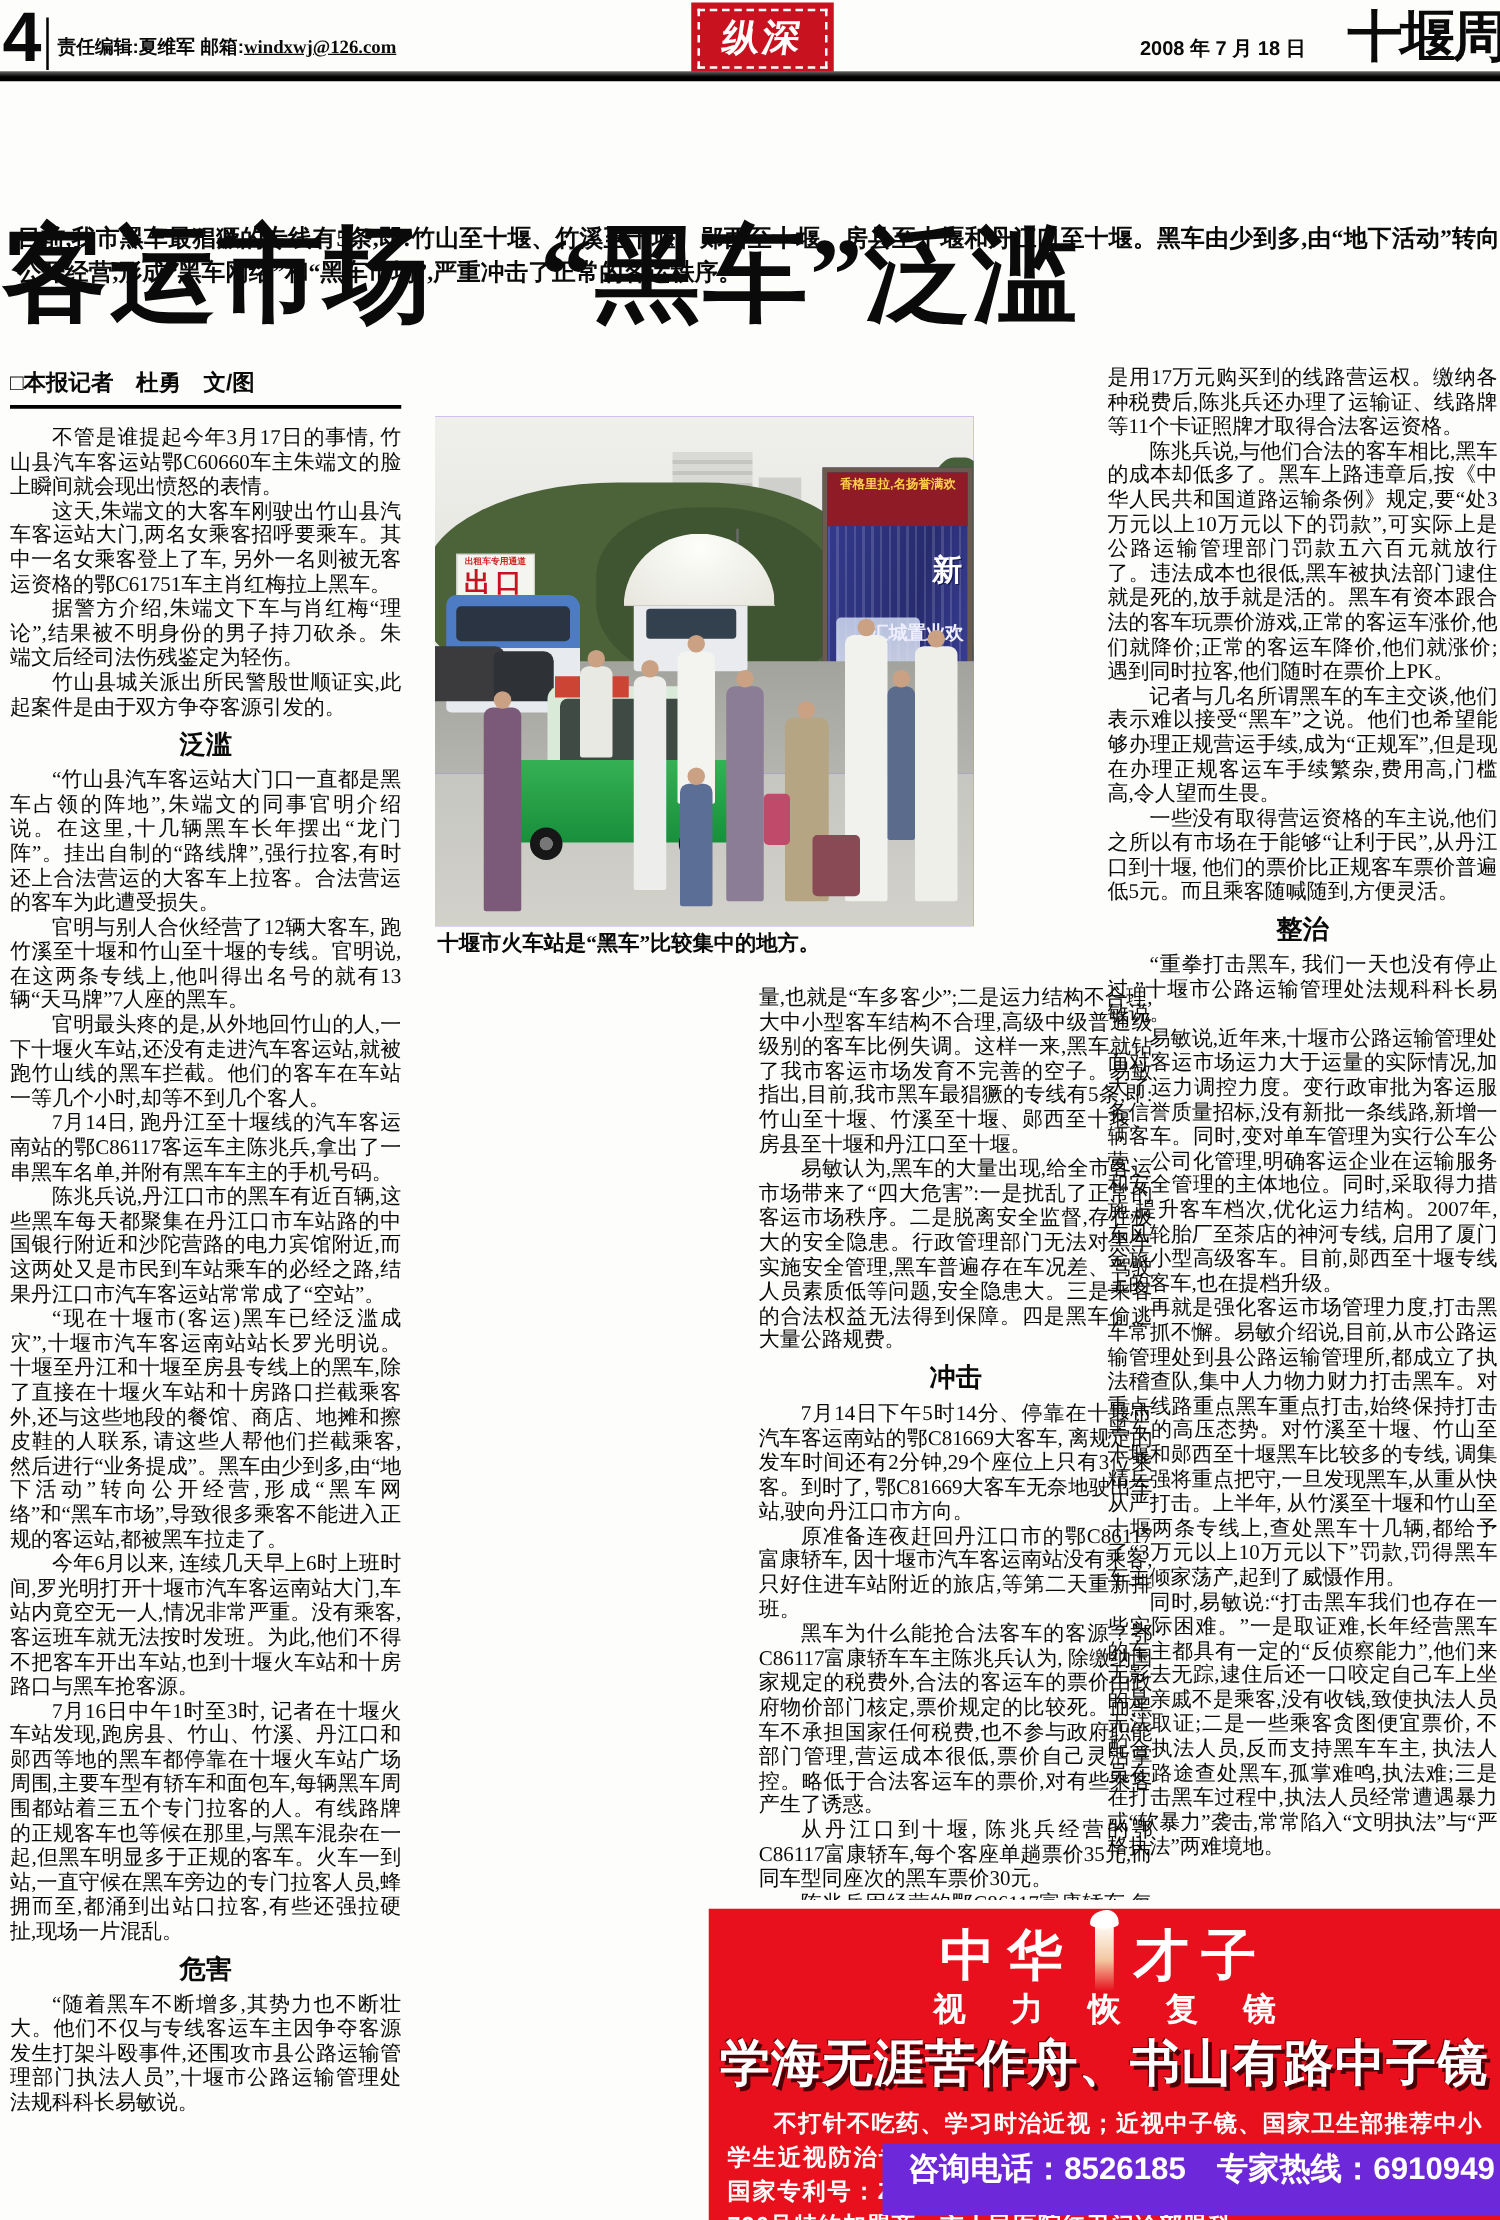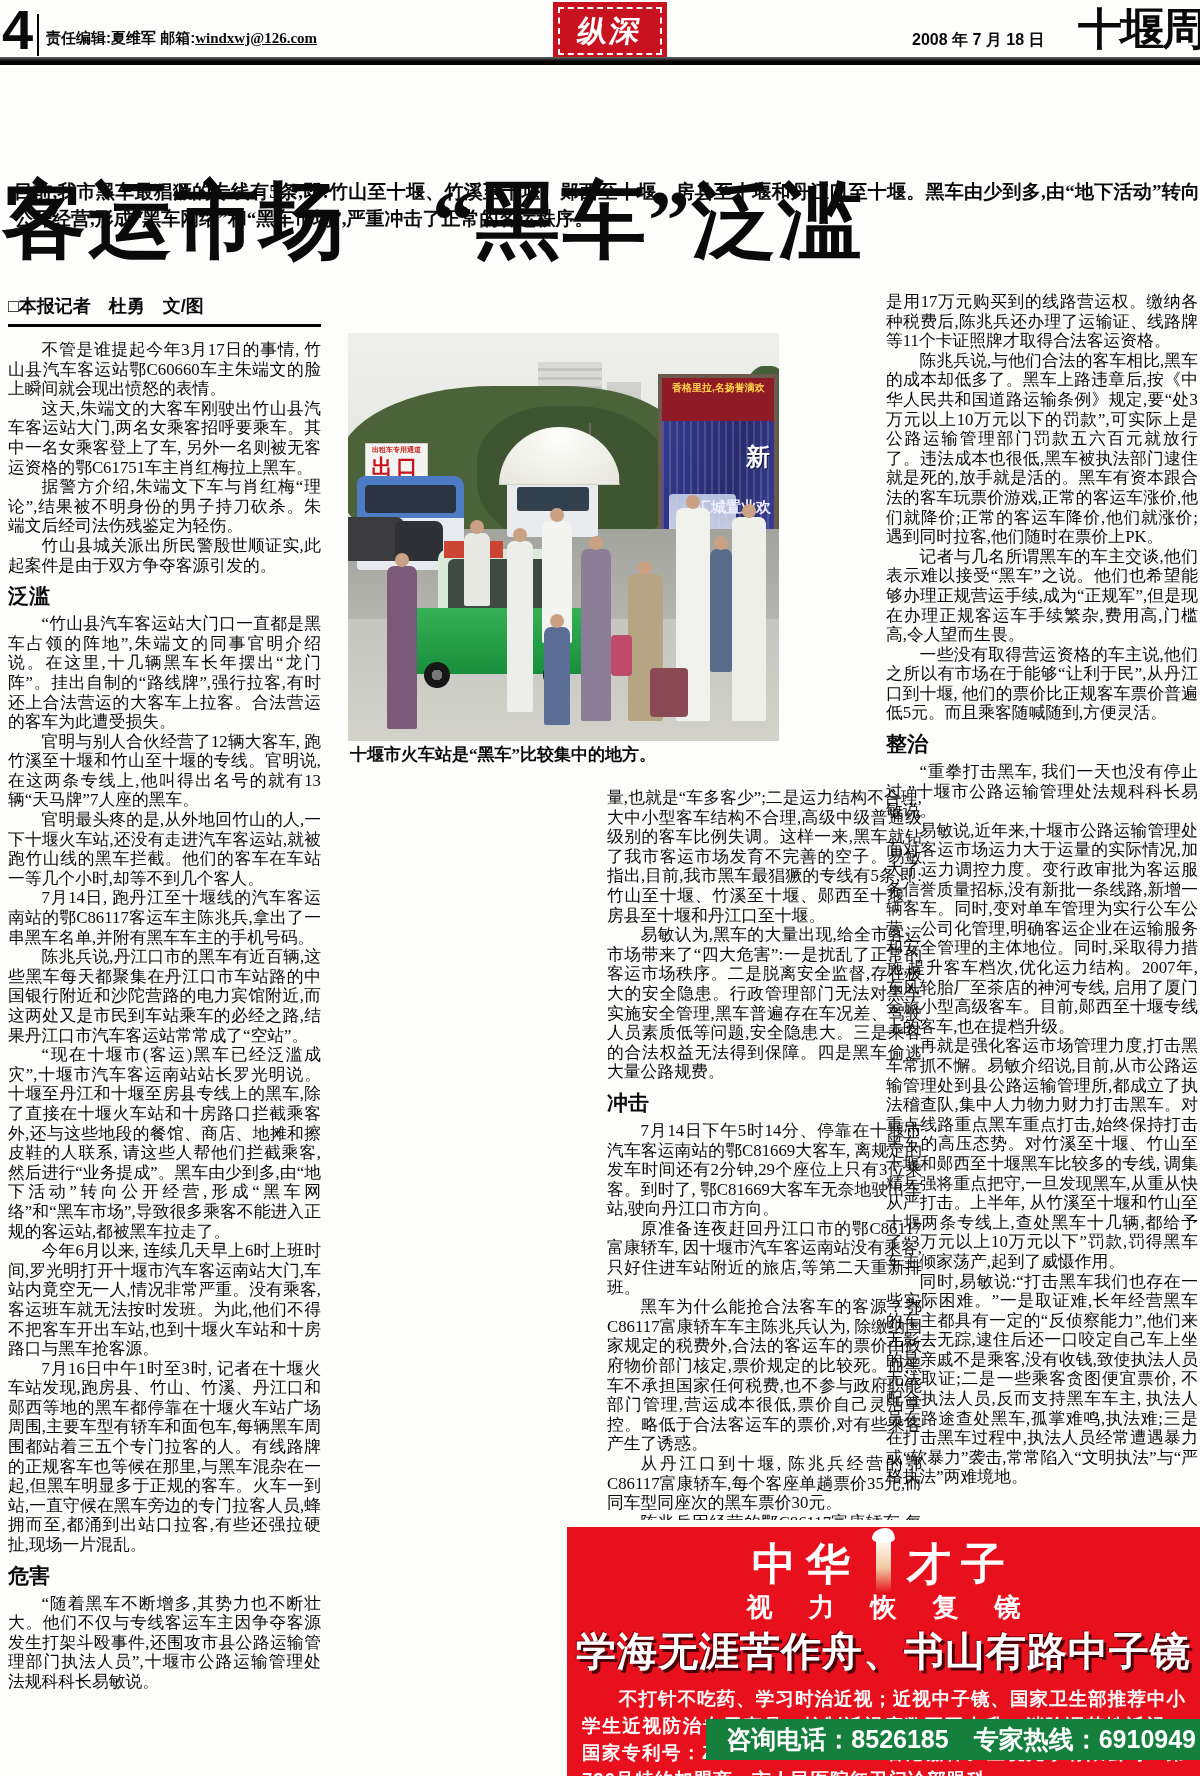--- a/index.html
+++ b/index.html
@@ -24,21 +24,21 @@
             letter-spacing:2px;white-space:nowrap;}
   
   .byline{position:absolute;left:8px;top:297px;width:313px;font:bold 18px/1 "Liberation Sans",sans-serif;
           border-bottom:3px solid #000;padding-bottom:9px;}
   .col{position:absolute;font:16.8px/19.6px "Liberation Serif",serif;text-align:justify;overflow:hidden;}
   #col1{left:8px;top:340px;width:313px;height:1436px;}
   #col2{left:565px;top:788px;width:315px;height:732px;margin-left:42px;}
   #col3{left:886px;top:292px;width:312px;height:1228px;}
   .para{text-indent:2em;}
   .para.noind{text-indent:0;}
-  .sec-head{font:bold 21px/1 "Liberation Sans",sans-serif;margin:10px 0 8px;text-indent:0;}
+  .sec-head{font:bold 21px/1 "Liberation Sans",sans-serif;text-align:center;margin:10px 0 8px;text-indent:0;}
   
   #photo{position:absolute;left:348px;top:333px;width:431px;height:408px;overflow:hidden;background:#8b5cf6;text-decoration:underline;}
   .ph{position:absolute;}
   .ph-sky{left:0;top:0;width:100%;height:45%;background:linear-gradient(#efefec,#e2e2dc);}
   .ph-bldg1{left:44%;top:7%;width:15%;height:28%;background:repeating-linear-gradient(#d9d9d5 0 6px,#c4c4c0 6px 9px);}
   .ph-bldg2{left:60%;top:12%;width:8%;height:20%;background:#cfcfcb;}
   .ph-trees{left:-2%;top:13%;width:80%;height:42%;background:#4c6239;border-radius:45% 35% 30% 40%;}
   .ph-trees2{left:30%;top:18%;width:45%;height:34%;background:#3f5531;border-radius:40% 50% 35% 45%;}
   .ph-trees3{left:90%;top:8%;width:14%;height:40%;background:#46603a;border-radius:45% 40% 30% 40%;}
   .ph-lamp{left:56%;top:22%;width:2px;height:22%;background:#6a6a66;}
@@ -91,22 +91,22 @@
   .ad-torch{width:15px;height:56px;background:linear-gradient(#ffffff,#f3c9a2 55%,rgba(255,255,255,0));border-radius:3px;position:relative;}
   .ad-torch::before{content:"";position:absolute;top:-9px;left:-4px;width:23px;height:15px;background:#fff;
                     border-radius:60% 40% 50% 50%/70% 70% 30% 30%;}
   .ad-product{position:absolute;left:0;top:68px;width:100%;text-align:center;
               font:bold 26px/1 "Liberation Serif",serif;letter-spacing:36px;text-indent:36px;}
   .ad-slogan{position:absolute;left:0;top:102px;width:100%;text-align:center;white-space:nowrap;
              font:900 40px/1.1 "Liberation Sans",sans-serif;letter-spacing:1px;
              text-shadow:3px 3px 0 #4a0006,-1px -1px 0 #7a0008;}
   .ad-body{position:absolute;left:15px;top:158px;width:604px;text-indent:2em;
            font:bold 18.5px/27px "Liberation Sans",sans-serif;text-align:justify;letter-spacing:1px;}
-  .ad-contact{position:absolute;right:0;bottom:16px;height:41px;background:#15803d;display:flex;align-items:center;
-              padding:0 4px 0 20px;font:900 25px/1 "Liberation Sans",sans-serif;white-space:nowrap;}
+  .ad-contact{position:absolute;right:0;bottom:4px;height:41px;background:#6d28d9;display:flex;align-items:center;
+              padding:0 4px 16px 20px;font:900 25px/1 "Liberation Sans",sans-serif;white-space:nowrap;}
 </style>
 </head>
 <body>
 
 <div class="page">
 
   <div class="pagenum">4</div>
   <div class="hdr-vline"></div>
   <div class="editor"><span>责任编辑:夏维军 邮箱:</span><span class="mail">windxwj@126.com</span></div>
   <div class="sec-box">

